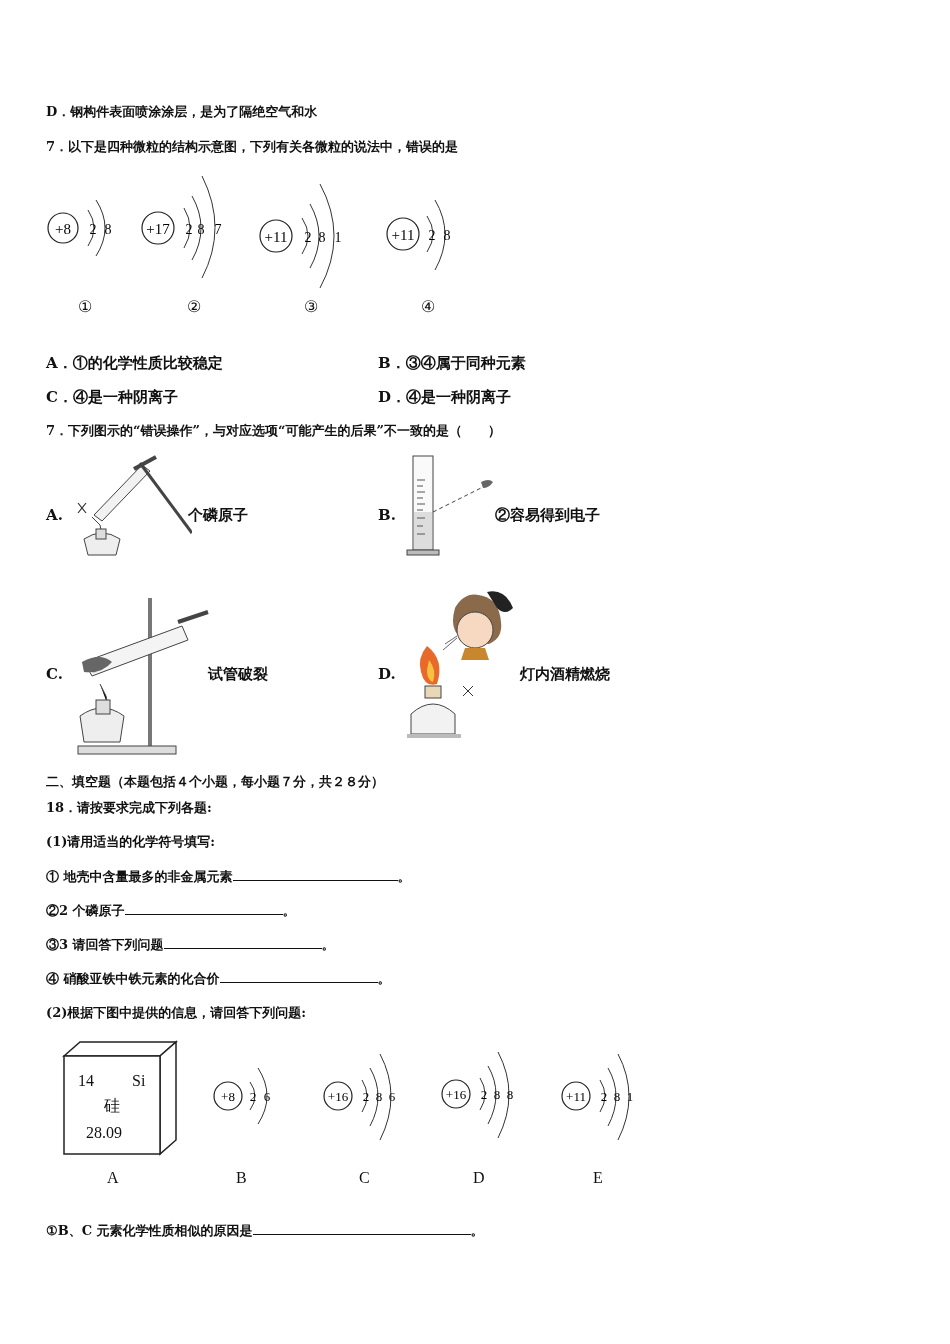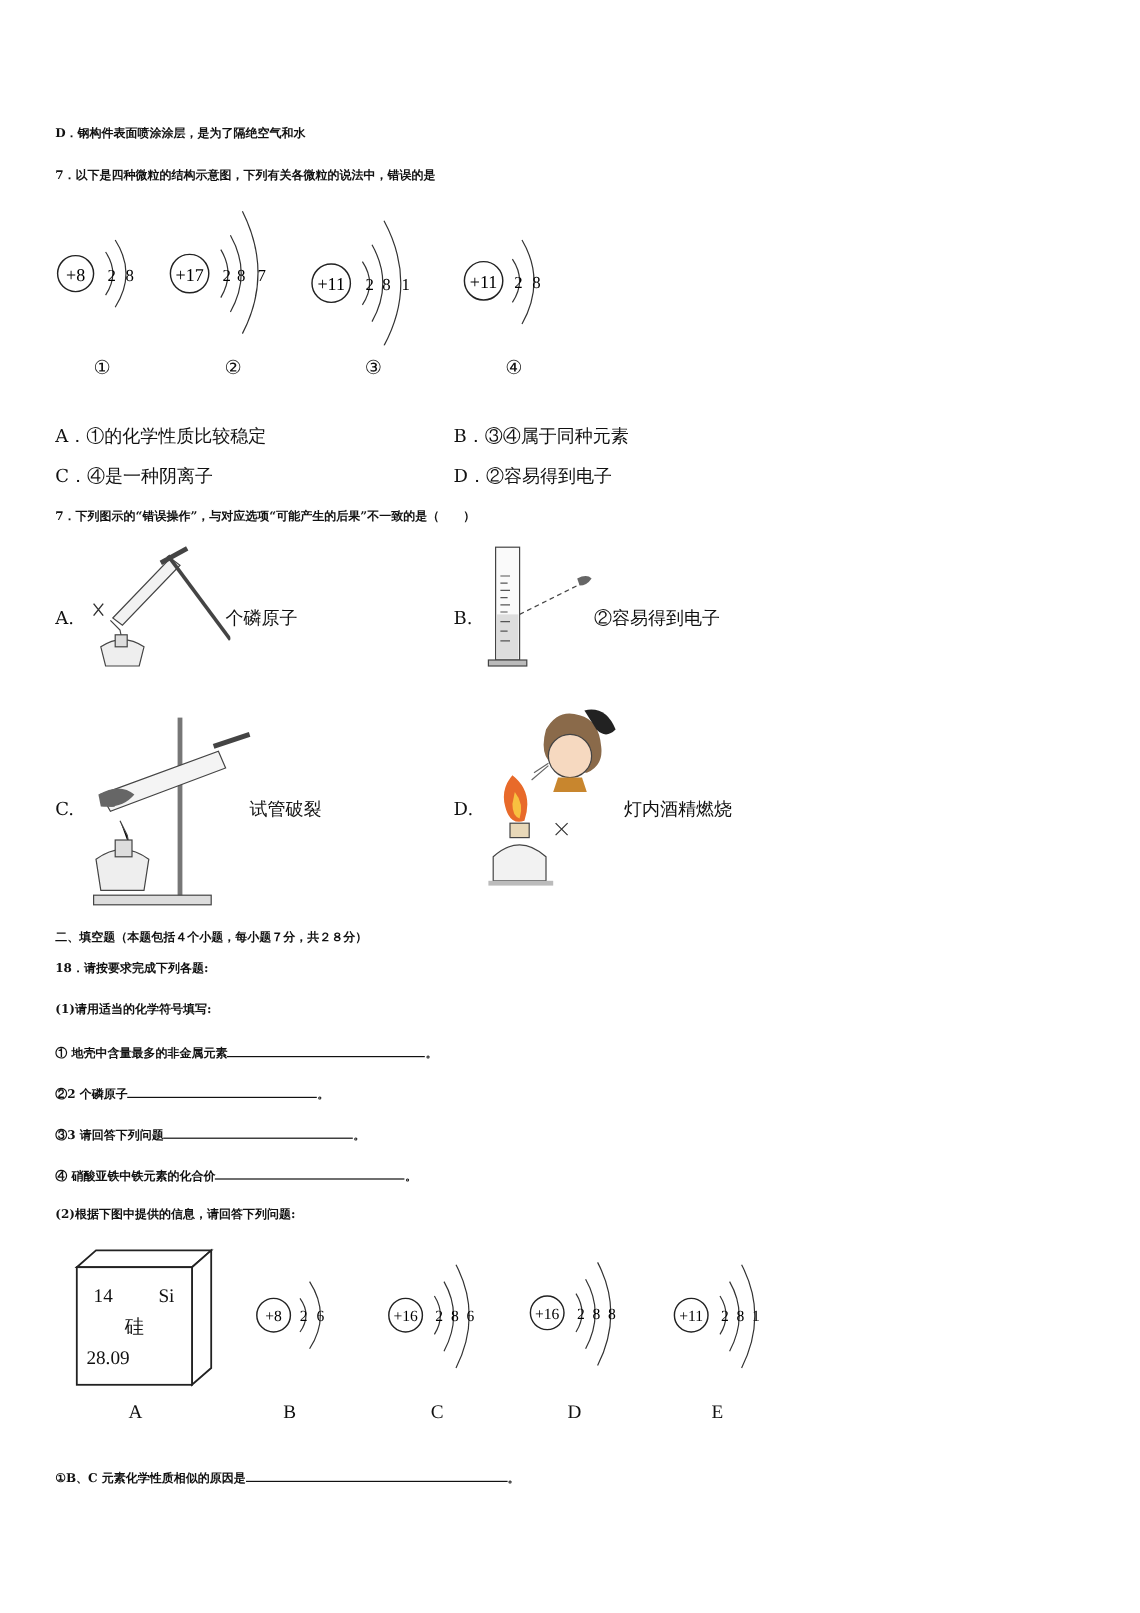--- a/index.html
+++ b/index.html
@@ -1,19 +1,19 @@
 <!DOCTYPE html>
 <html><head>
 <meta charset="utf-8">
 <style>
   html, body { margin:0; padding:0; background:#ffffff; }
   body { width:950px; height:1344px; position:relative; overflow:hidden;
          font-family:"DejaVu Serif","Liberation Serif",serif; color:#111; }
-  .line { position:absolute; left:46px; font-size:10px; font-weight:bold; white-space:nowrap; line-height:20px; }
-  .opt { position:absolute; font-size:15px; font-weight:normal; white-space:nowrap; line-height:20px; }
+  .line { position:absolute; left:46px; font-size:13px; font-weight:bold; white-space:nowrap; line-height:20px; }
+  .opt { position:absolute; font-size:15px; font-weight:bold; white-space:nowrap; line-height:20px; }
   .blank { display:inline-block; border-bottom:1px solid #111; height:14px; vertical-align:baseline; }
   .atom { position:absolute; }
   .atom svg text { font-family:"Liberation Serif","DejaVu Serif",serif; }
   .cap { position:absolute; font-size:16px; font-family:"Liberation Serif",serif; }
   .fig { position:absolute; }
 </style>
 </head>
 <body>
 
 <div class="line" style="top:102px">D．钢构件表面喷涂涂层，是为了隔绝空气和水</div>
@@ -65,21 +65,21 @@
   </svg>
 </div>
 <div class="cap" style="left:78px;top:297px">①</div>
 <div class="cap" style="left:187px;top:297px">②</div>
 <div class="cap" style="left:304px;top:297px">③</div>
 <div class="cap" style="left:421px;top:297px">④</div>
 
 <div class="opt" style="left:46px;top:353px">A．①的化学性质比较稳定</div>
 <div class="opt" style="left:378px;top:353px">B．③④属于同种元素</div>
 <div class="opt" style="left:46px;top:387px">C．④是一种阴离子</div>
-<div class="opt" style="left:378px;top:387px">D．②容易得到电子</div>
+<div class="opt" style="left:378px;top:387px">D．④是一种阴离子</div>
 
 <div class="line" style="top:421px">7．下列图示的“错误操作”，与对应选项“可能产生的后果”不一致的是（　　）</div>
 
 <div class="opt" style="left:46px;top:505px">A.</div>
 <div class="fig" style="left:72px;top:455px">
   <svg width="120" height="105" viewBox="0 0 120 105">
     <path d="M6 48 L14 58 M14 48 L6 58" stroke="#333" stroke-width="1.2"></path>
     <path d="M22 60 L70 10 L78 16 L30 66 Z" fill="#f2f2f2" stroke="#444"></path>
     <path d="M68 8 L120 78" stroke="#444" stroke-width="3"></path>
     <path d="M62 14 L84 2" stroke="#444" stroke-width="4"></path>
@@ -161,21 +161,21 @@
 <div class="fig" style="left:62px;top:1040px">
   <svg width="120" height="116" viewBox="0 0 120 116">
     <path d="M2 16 L18 2 L114 2 L98 16 Z" fill="#fff" stroke="#222" stroke-width="1.5"></path>
     <path d="M98 16 L114 2 L114 100 L98 114 Z" fill="#fff" stroke="#222" stroke-width="1.5"></path>
     <rect x="2" y="16" width="96" height="98" fill="#fff" stroke="#222" stroke-width="1.5"></rect>
   </svg>
 </div>
 <div class="cap" style="left:78px;top:1072px">14</div>
 <div class="cap" style="left:132px;top:1072px">Si</div>
 <div class="cap" style="left:104px;top:1096px">硅</div>
-<div class="cap" style="left:72px;top:1124px">28.09</div>
+<div class="cap" style="left:86px;top:1124px">28.09</div>
 
 <div class="atom" style="left:208px;top:1058px">
   <svg width="80" height="80" viewBox="0 0 80 80">
     <circle cx="20" cy="38" r="14" fill="none" stroke="#222" stroke-width="1.2"></circle>
     <text x="20" y="43" font-size="13" text-anchor="middle">+8</text>
     <path d="M42 24 Q52 38 42 52" fill="none" stroke="#333"></path>
     <path d="M50 10 Q68 38 50 66" fill="none" stroke="#333"></path>
     <text x="45" y="43" font-size="13" text-anchor="middle">2</text>
     <text x="59" y="43" font-size="13" text-anchor="middle">6</text>
   </svg>

